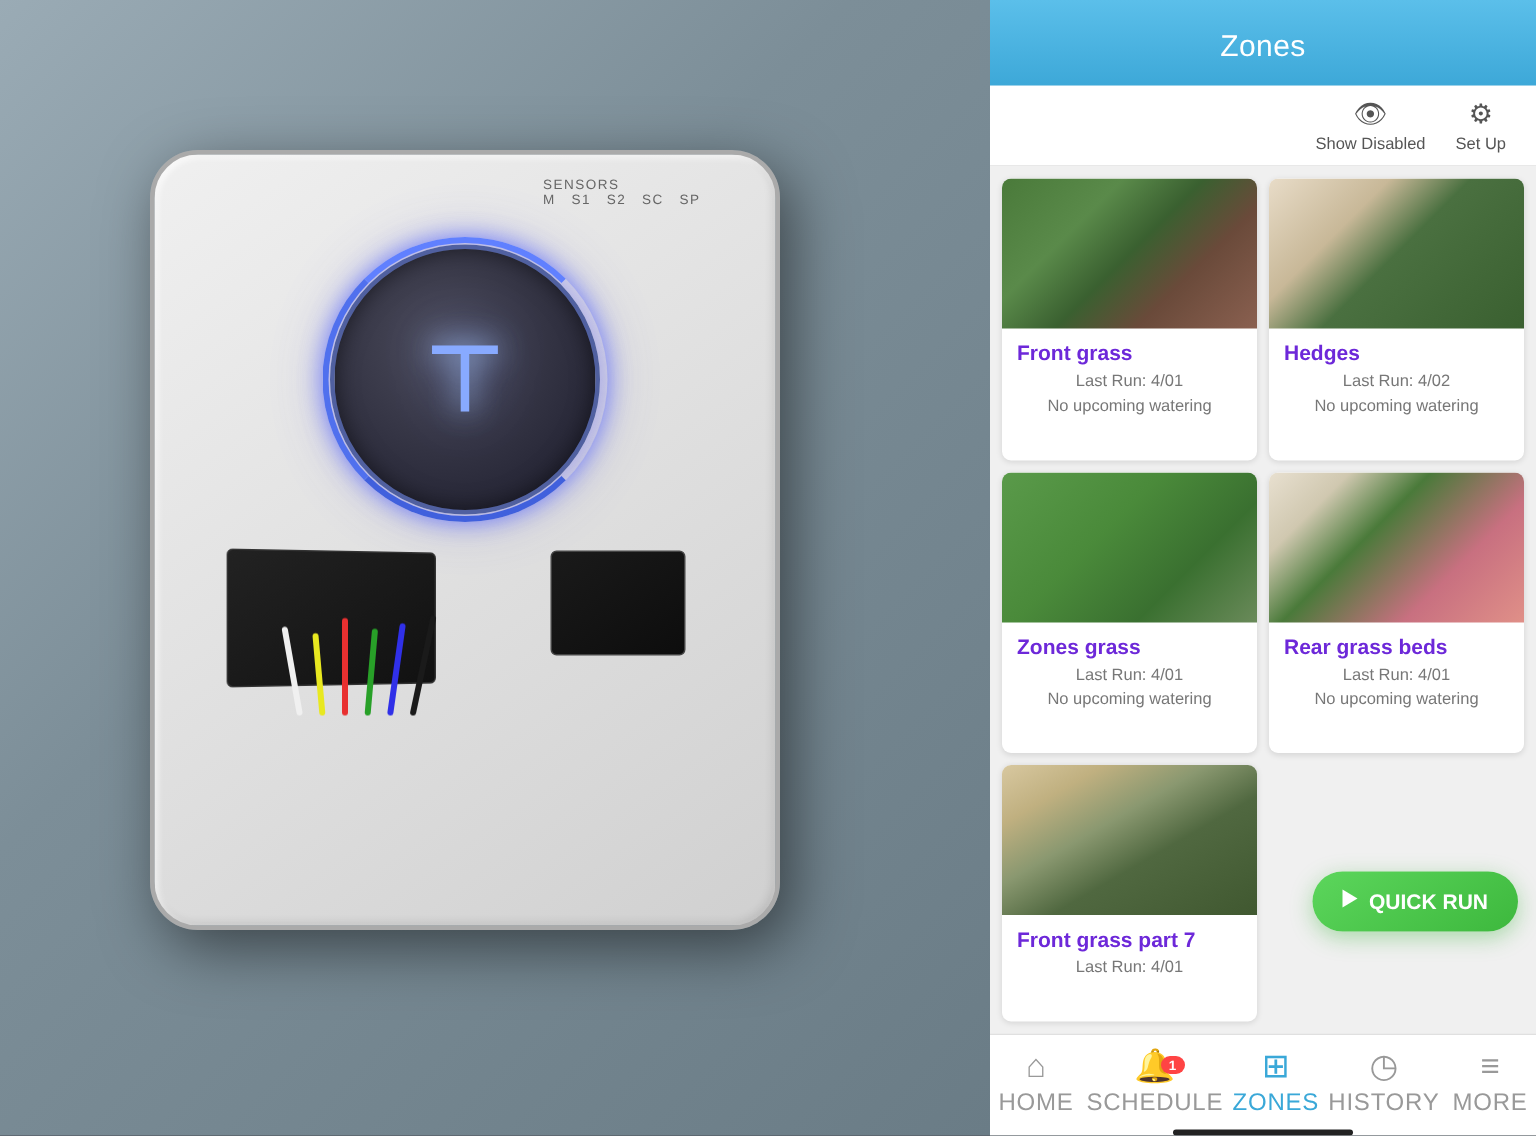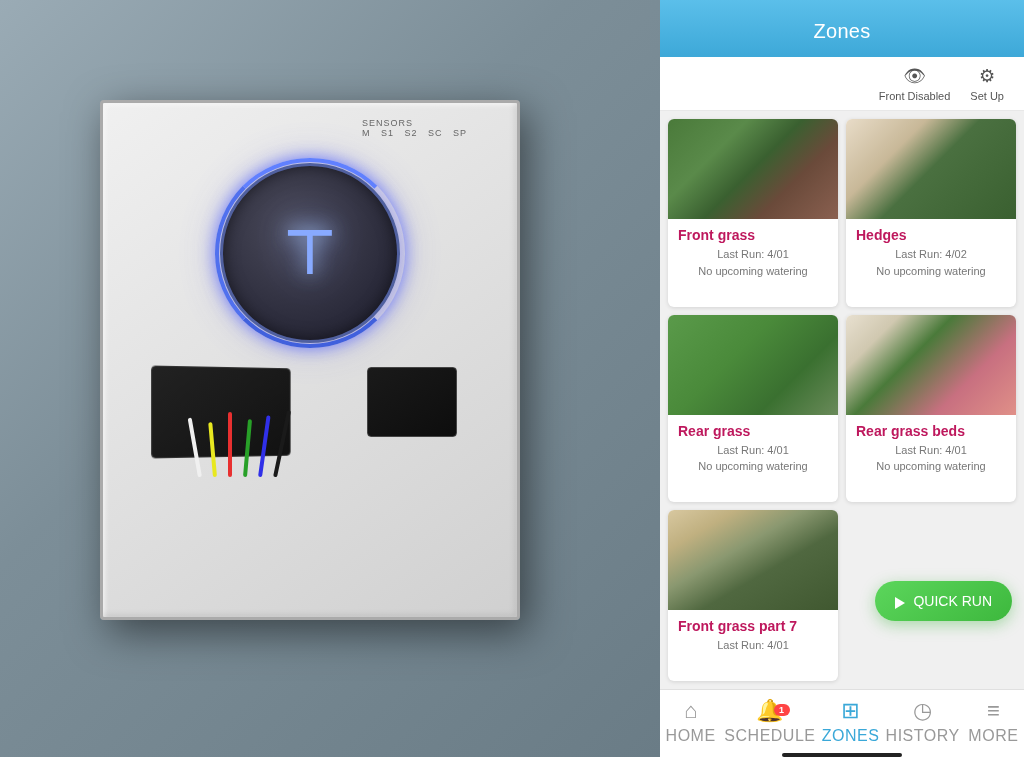--- a/index.html
+++ b/index.html
@@ -31,21 +31,21 @@
       position: absolute;
       inset: 0;
       background: linear-gradient(135deg, #9aabb5 0%, #7c8e98 40%, #6a7c86 100%);
     }
 
     .device-body {
       position: absolute;
       width: 420px;
       height: 520px;
       background: linear-gradient(145deg, #f0f0f0 0%, #e0e0e0 50%, #d0d0d0 100%);
-      border-radius: 4px;
+      border-radius: 32px;
       box-shadow: 8px 12px 40px rgba(0,0,0,0.5), inset -2px -2px 6px rgba(0,0,0,0.1), inset 2px 2px 4px rgba(255,255,255,0.8);
       top: 100px;
       left: 100px;
       border: 3px solid #aaa;
     }
 
     
     .rachio-logo {
       position: absolute;
       bottom: 80px;
@@ -237,21 +237,21 @@
       background: linear-gradient(150deg, #d8c8a0 0%, #c0b080 20%, #8a9870 40%, #506840 60%, #405830 100%);
     }
 
     .zone-info {
       padding: 8px 10px 10px;
     }
 
     .zone-name {
       font-size: 14px;
       font-weight: 600;
-      color: #be185d;
+      color: #6d28d9;
       margin-bottom: 3px;
     }
 
     .zone-meta {
       font-size: 11px;
       color: #777;
       line-height: 1.5;
       text-align: center;
     }
 
@@ -262,24 +262,24 @@
       right: 12px;
     }
 
     .quick-run-btn {
       background: linear-gradient(145deg, #5cd65c, #3db83d);
       color: white;
       border: none;
       border-radius: 25px;
       padding: 12px 20px;
       font-size: 14px;
-      font-weight: 400;
+      font-weight: 700;
       cursor: pointer;
       display: flex;
-      align-items: flex-end;
+      align-items: flex-start;
       gap: 8px;
       box-shadow: 0 4px 15px rgba(60,180,60,0.4);
       white-space: nowrap;
     }
 
     .play-triangle {
       width: 0;
       height: 0;
       border-top: 6px solid transparent;
       border-bottom: 6px solid transparent;
@@ -419,21 +419,21 @@
 
 <div id="app-panel">
 
   <div class="app-header">
     <span class="app-title">Zones</span>
   </div>
 
   <div class="app-toolbar">
     <div class="toolbar-btn">
       <span class="toolbar-btn-icon">👁</span>
-      <span class="toolbar-btn-label">Front Disabled</span>
+      <span class="toolbar-btn-label">Show Disabled</span>
     </div>
     <div class="toolbar-btn">
       <span class="toolbar-btn-icon">⚙</span>
       <span class="toolbar-btn-label">Set Up</span>
     </div>
   </div>
 
   <div class="app-main">
 
     <div class="zones-scroll">
@@ -455,21 +455,21 @@
               <div class="zone-name">Hedges</div>
               <div class="zone-meta">
                 <div>Last Run: 4/02</div>
                 <div>No upcoming watering</div>
               </div>
             </div>
           </div>
           <div class="zone-card">
             <div class="zone-img zone-img-3" style="height: 100px;"></div>
             <div class="zone-info">
-              <div class="zone-name">Rear grass</div>
+              <div class="zone-name">Zones grass</div>
               <div class="zone-meta">
                 <div>Last Run: 4/01</div>
                 <div>No upcoming watering</div>
               </div>
             </div>
           </div>
           <div class="zone-card">
             <div class="zone-img zone-img-4" style="height: 100px;"></div>
             <div class="zone-info">
               <div class="zone-name">Rear grass beds</div>

